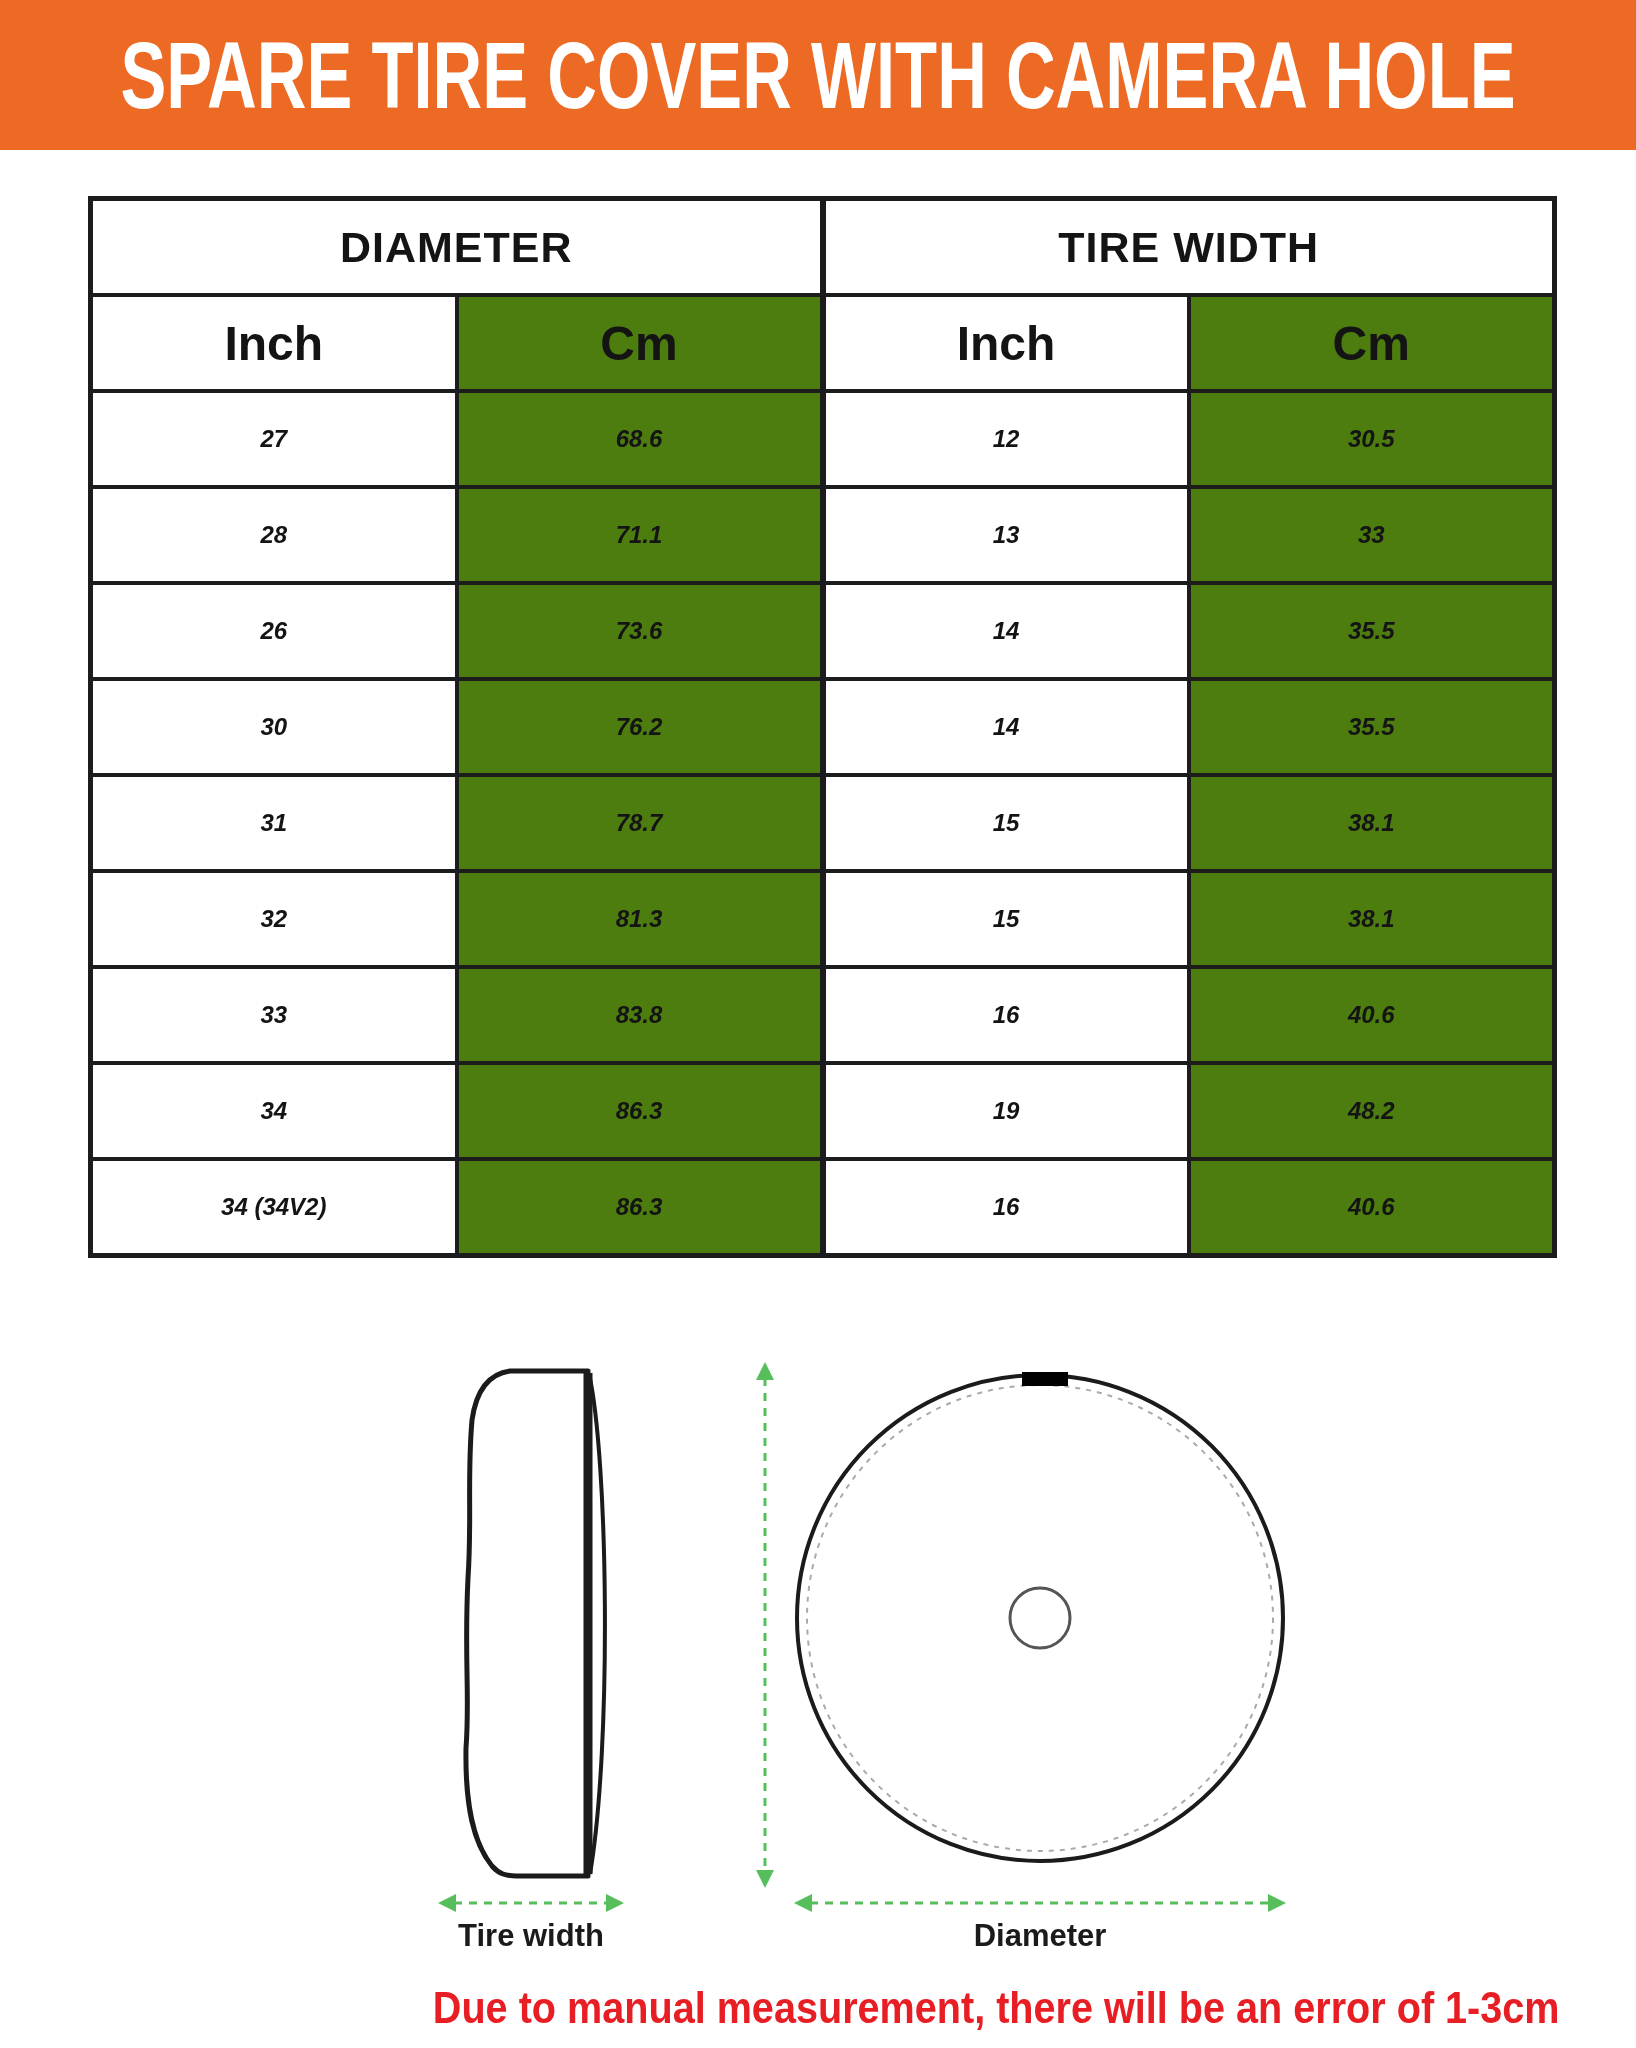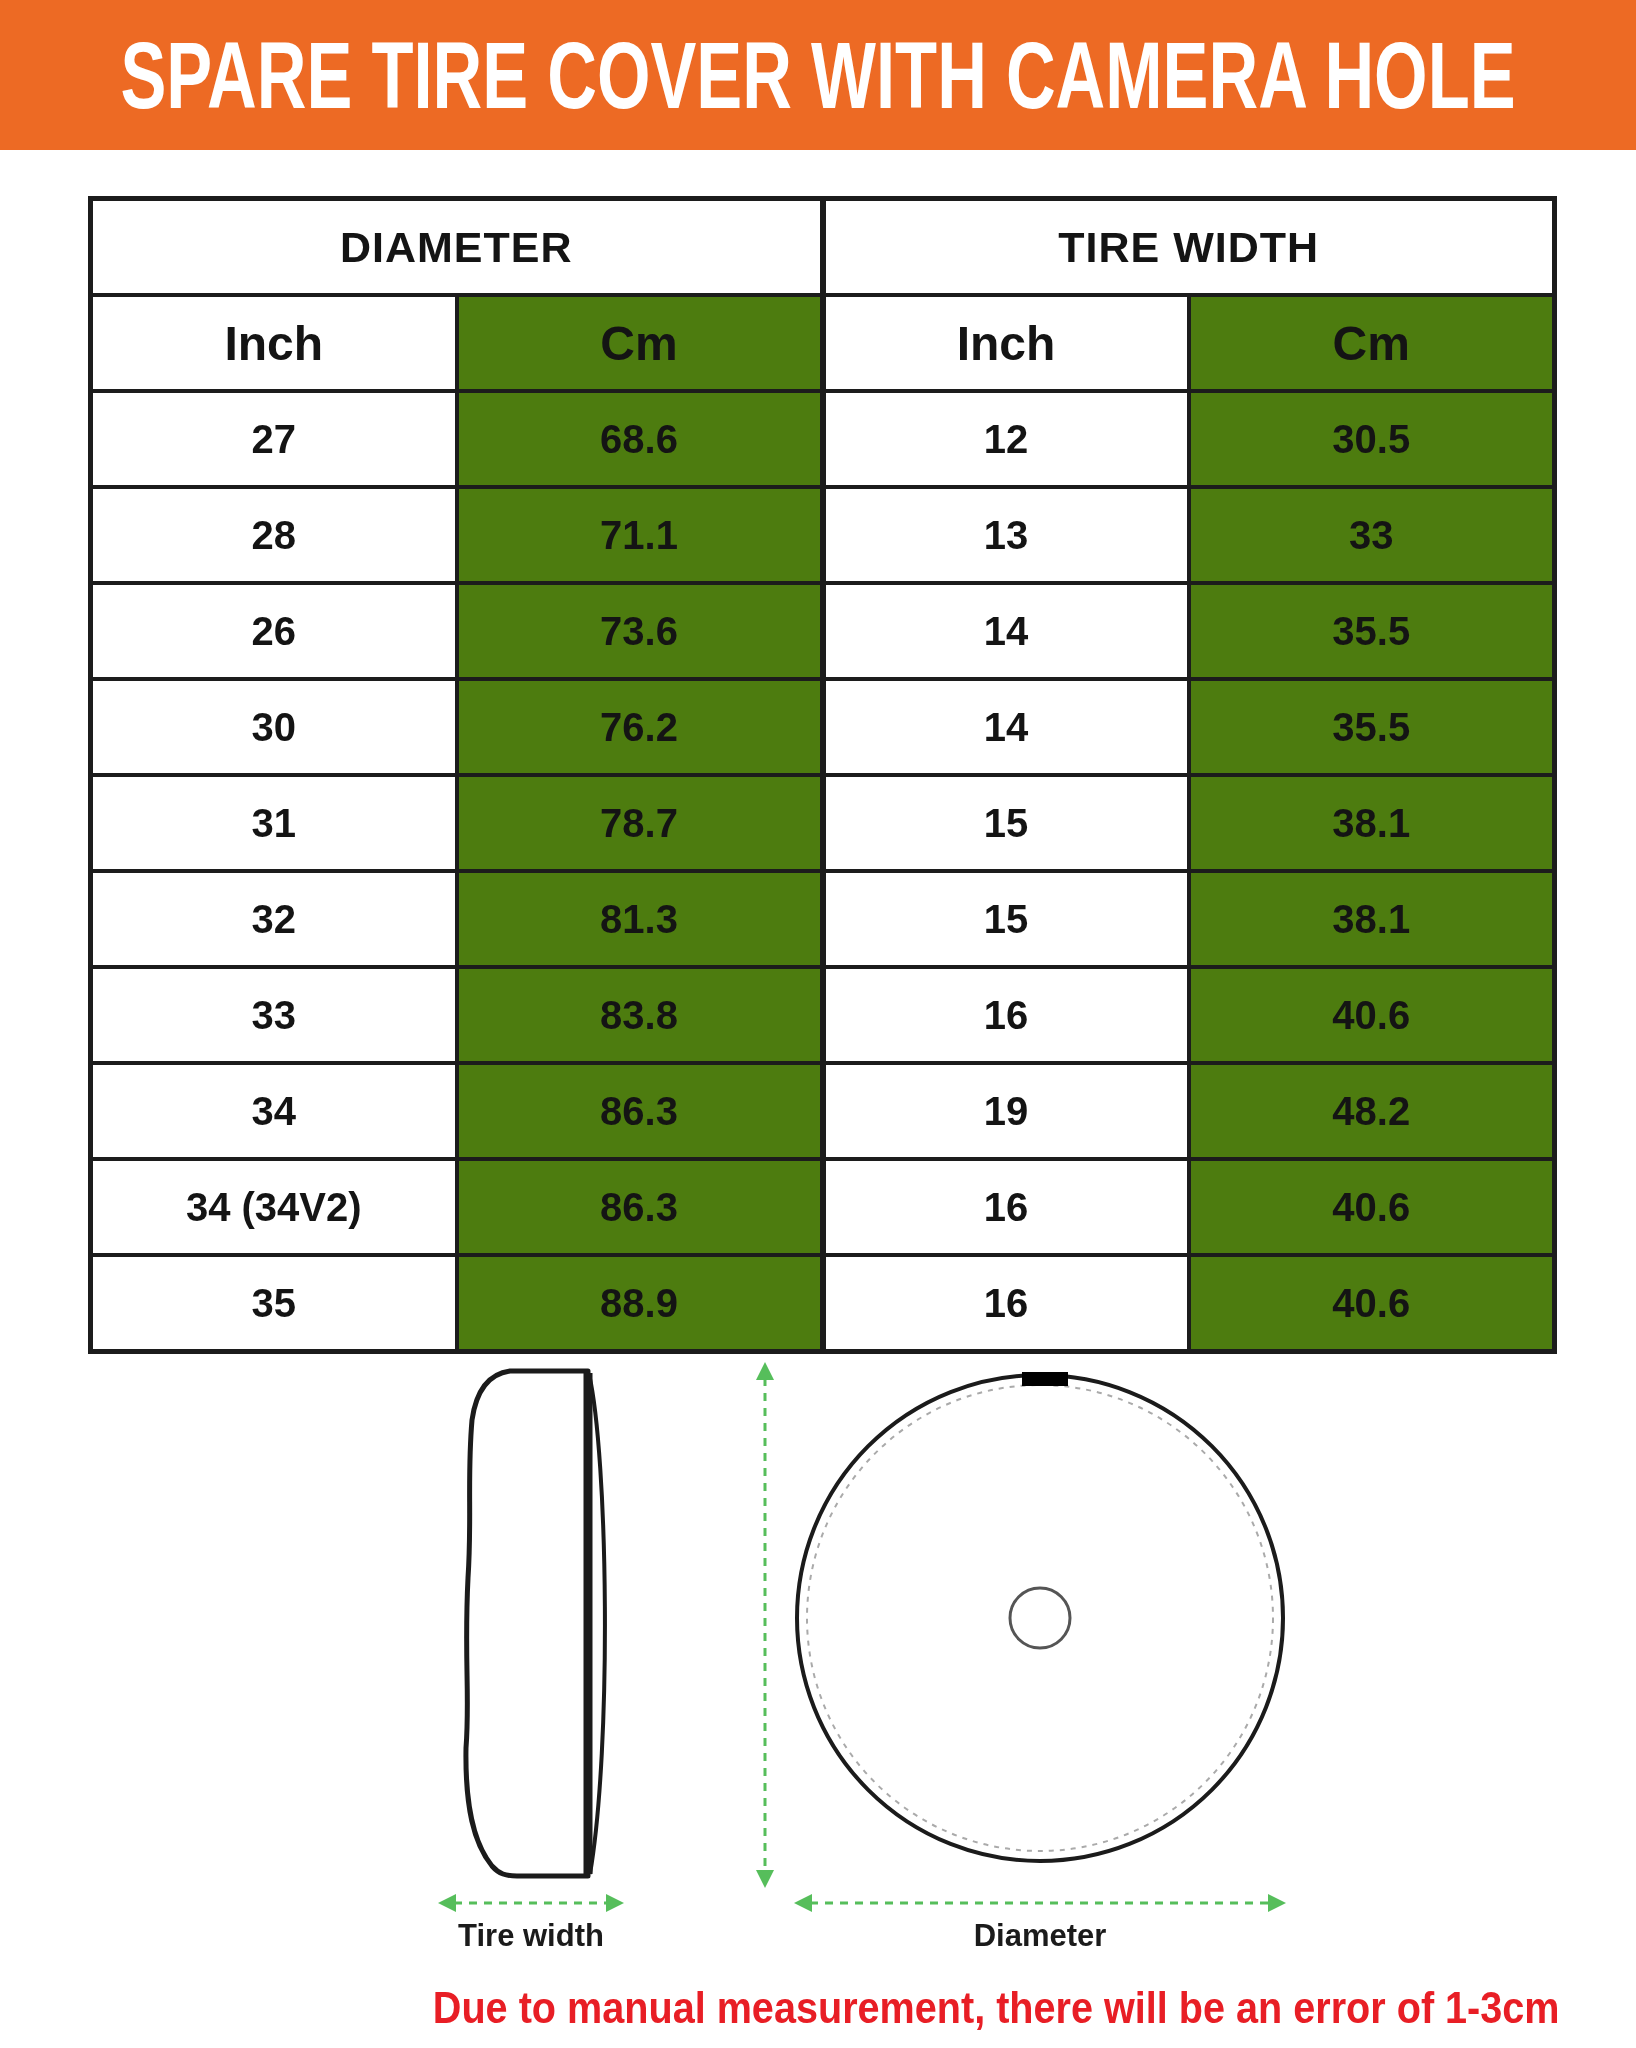--- a/index.html
+++ b/index.html
@@ -21,21 +21,21 @@
     position:absolute;left:88px;top:196px;width:1464px;
     border-collapse:collapse;table-layout:fixed;
     border:5px solid #1C1C1C;color:#141414;
   }
   .size-table th,.size-table td{
     border:4px solid #1C1C1C;height:92px;padding:0;
     text-align:center;vertical-align:middle;background:#ffffff;
   }
   .size-table th.group{font-size:43px;font-weight:700;letter-spacing:1px;}
   .size-table th.sub{font-size:48px;font-weight:700;}
-  .size-table td{font-size:40px;font-weight:700;}
+  .size-table td{font-size:24px;font-weight:700;font-style:italic;}
   .size-table .shade{background:#4d7c0f;}
   .size-table .mid{border-left-width:6px;}
   
   .diagram{position:absolute;}
   .dim-label{
     position:absolute;text-align:center;font-size:31px;font-weight:700;color:#1b1b1b;
   }
   .note{
     position:absolute;left:0;top:1982px;width:1636px;text-align:right;
     color:#E81E25;font-size:45px;font-weight:700;white-space:nowrap;
@@ -118,26 +118,20 @@
           <td class="shade">86.3</td>
           <td class="mid">19</td>
           <td class="shade">48.2</td>
         </tr>
         <tr>
           <td>34 (34V2)</td>
           <td class="shade">86.3</td>
           <td class="mid">16</td>
           <td class="shade">40.6</td>
         </tr>
-        <tr>
-          <td>35</td>
-          <td class="shade">88.9</td>
-          <td class="mid">16</td>
-          <td class="shade">40.6</td>
-        </tr>
       </tbody>
   </table>
 
   <svg class="diagram" style="left:442px;top:1366px" width="178" height="514" viewBox="0 0 178 514">
     <path d="M 68,5
              C 46,8 34,26 30,54
              C 25,112 30,152 26,212
              C 22,292 28,330 24,382
              C 23,442 32,478 50,500
              C 57,508 64,510 75,510

